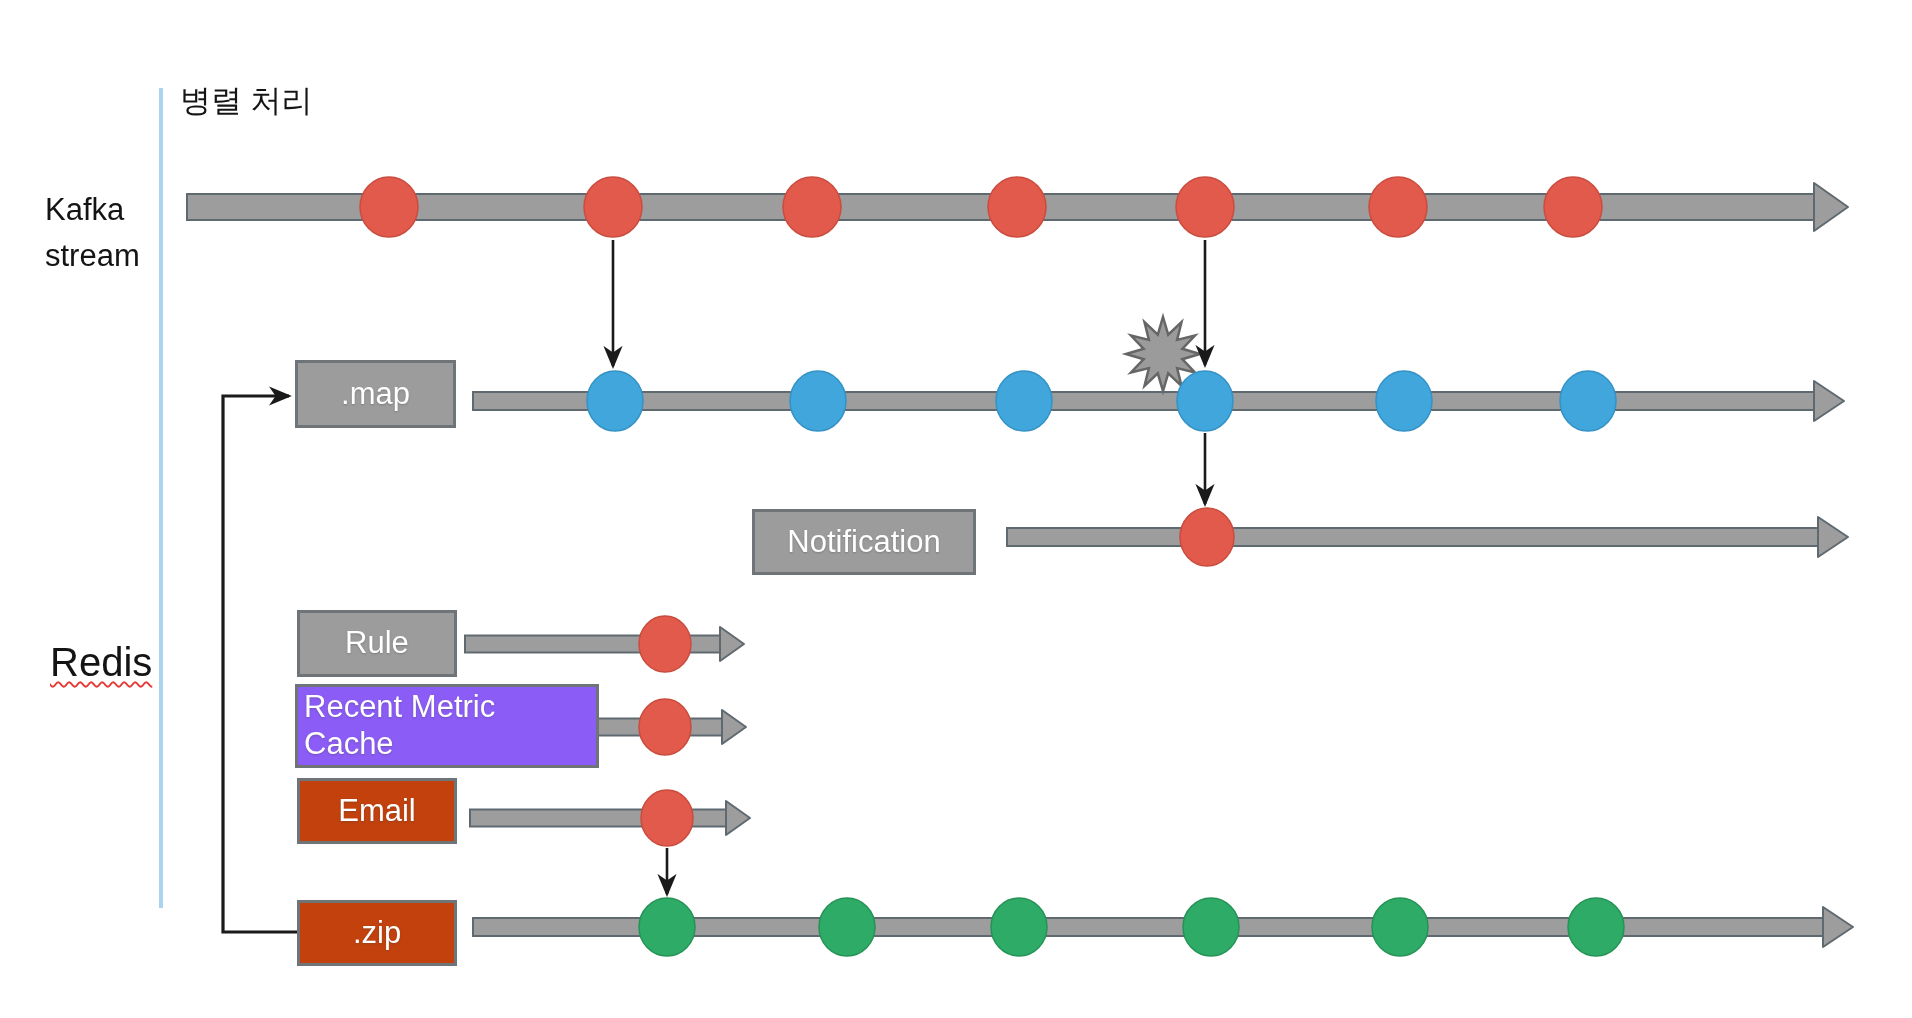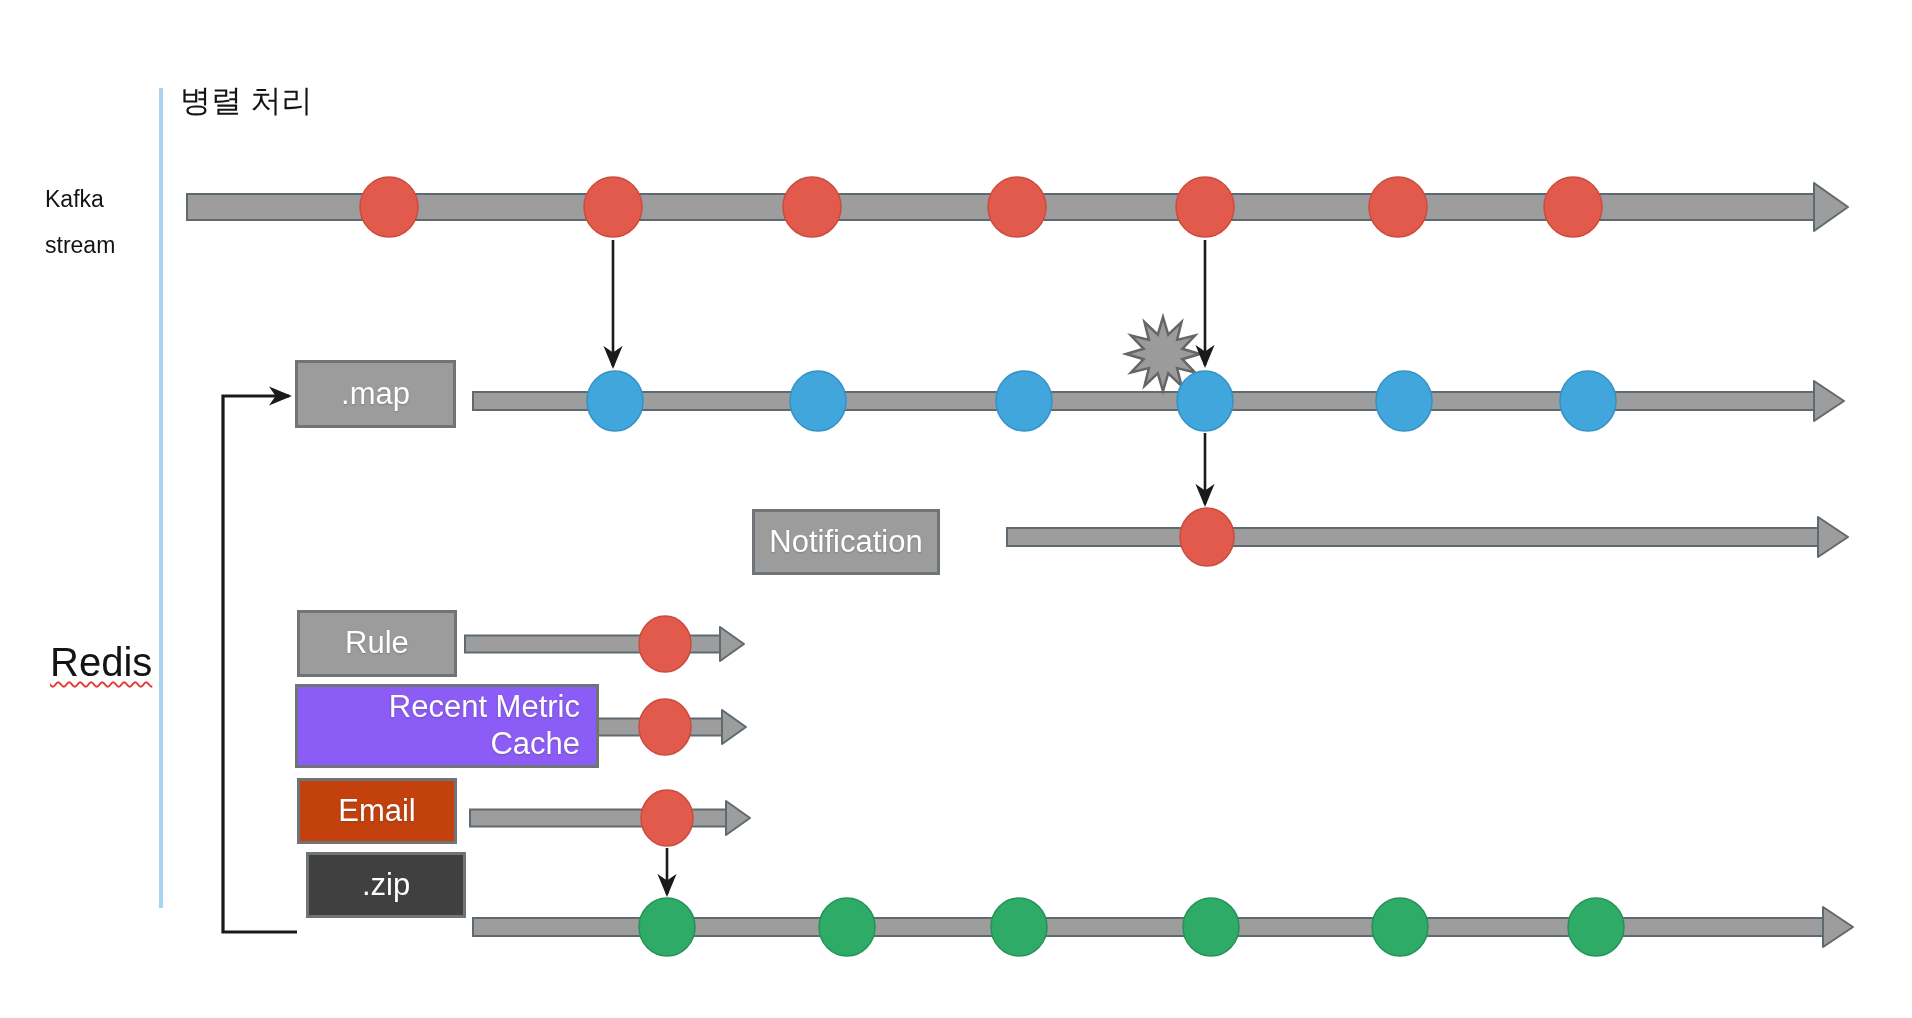--- a/index.html
+++ b/index.html
@@ -22,23 +22,23 @@
     position: absolute;
     left: 180px;
     top: 80px;
     font-size: 31px;
     color: #141414;
     white-space: nowrap;
   }
   .kafka-label {
     position: absolute;
     left: 45px;
-    top: 176px;
+    top: 187px;
     width: 130px;
-    font-size: 23px;
+    font-size: 31px;
     line-height: 46px;
     color: #141414;
   }
   .redis-label {
     position: absolute;
     left: 50px;
     top: 640px;
     font-size: 40px;
     color: #141414;
     text-decoration-line: underline;
@@ -46,26 +46,26 @@
     text-decoration-color: #e53935;
     text-decoration-thickness: 2px;
     text-underline-offset: 5px;
   }
   .shape-box {
     position: absolute;
     box-sizing: border-box;
     display: flex;
     align-items: center;
     justify-content: center;
-    text-align: right;
+    text-align: left;
     color: #ffffff;
     font-size: 31px;
     line-height: 1.18;
     text-shadow: 0 1px 2px rgba(70,70,70,0.35);
-    padding: 2px 16px;
+    padding: 2px 6px;
   }
 </style>
 </head>
 <body>
 
 <div class="canvas">
 
   <svg id="diagram-svg" viewBox="0 0 1912 1018" xmlns="http://www.w3.org/2000/svg">
     <defs>
       <marker id="arrowhead" viewBox="0 0 12 10" refX="10.5" refY="5" markerUnits="userSpaceOnUse" markerWidth="23" markerHeight="21" orient="auto">
@@ -125,30 +125,30 @@
   </svg>
 
   <div class="page-title" style="color: rgb(20, 20, 20);">병렬 처리</div>
   <div class="kafka-label" style="color: rgb(20, 20, 20);">Kafka stream</div>
   <div class="redis-label" style="color: rgb(20, 20, 20);">Redis</div>
 
   <div id="boxes-layer">
       <div class="shape-box" style="left: 295px; top: 360px; width: 161px; height: 68px; background: rgb(156, 156, 156); border: 3px solid rgb(110, 116, 119); color: rgb(255, 255, 255);">
         <span>.map</span>
       </div>
-      <div class="shape-box" style="left: 752px; top: 509px; width: 188px; height: 66px; background: rgb(156, 156, 156); border: 3px solid rgb(110, 116, 119); color: rgb(255, 255, 255);">
+      <div class="shape-box" style="left: 752px; top: 509px; width: 224px; height: 66px; background: rgb(156, 156, 156); border: 3px solid rgb(110, 116, 119); color: rgb(255, 255, 255);">
         <span>Notification</span>
       </div>
       <div class="shape-box" style="left: 297px; top: 610px; width: 160px; height: 67px; background: rgb(156, 156, 156); border: 3px solid rgb(110, 116, 119); color: rgb(255, 255, 255);">
         <span>Rule</span>
       </div>
       <div class="shape-box" style="left: 295px; top: 684px; width: 304px; height: 84px; background: #8b5cf6; border: 3px solid rgb(110, 116, 119); color: rgb(255, 255, 255);">
         <span>Recent Metric Cache</span>
       </div>
       <div class="shape-box" style="left: 297px; top: 778px; width: 160px; height: 66px; background: #c2410c; border: 3px solid rgb(110, 116, 119); color: rgb(255, 255, 255);">
         <span>Email</span>
       </div>
-      <div class="shape-box" style="left: 297px; top: 852px; width: 160px; height: 66px; background: #404040; border: 3px solid rgb(110, 116, 119); color: rgb(255, 255, 255); margin-left: 9px;">
+      <div class="shape-box" style="left: 297px; top: 900px; width: 160px; height: 66px; background: #c2410c; border: 3px solid rgb(110, 116, 119); color: rgb(255, 255, 255);">
         <span>.zip</span>
       </div>
     </div>
 
 </div>
 
 </body></html>

